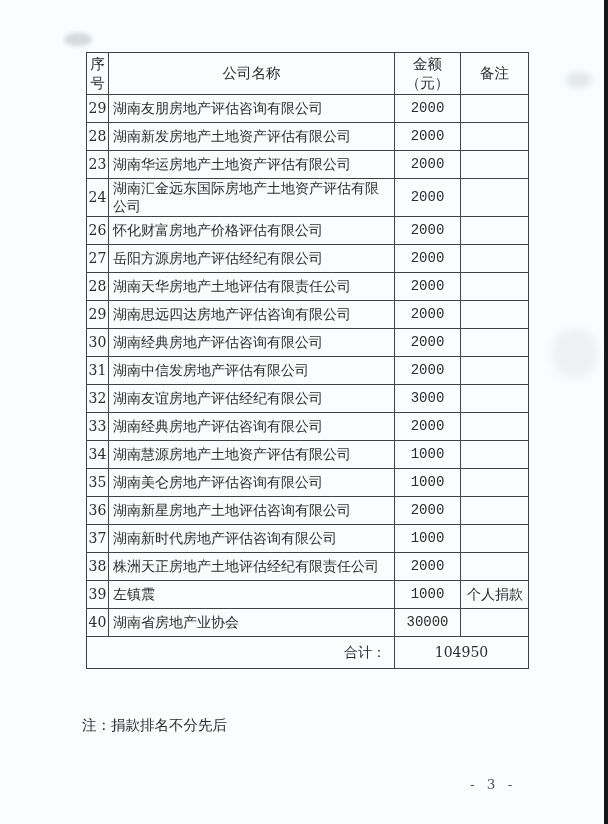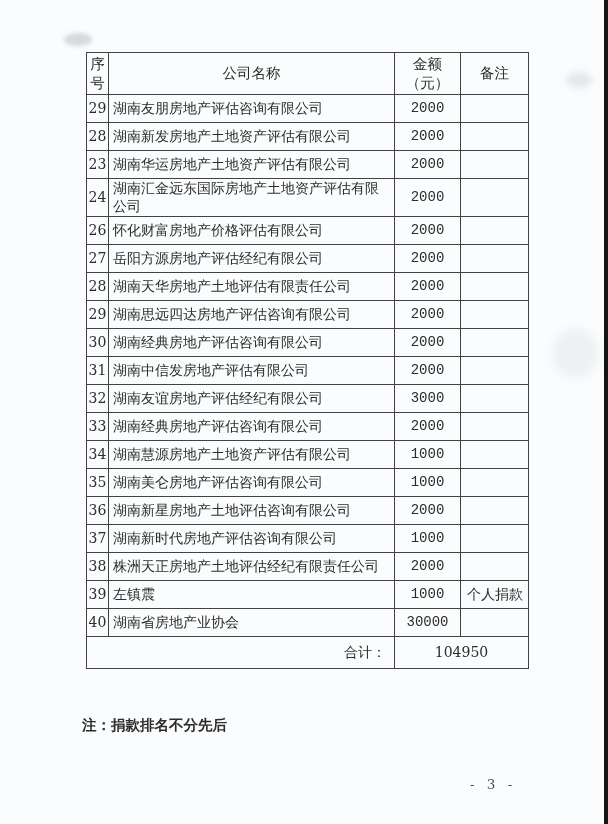--- a/index.html
+++ b/index.html
@@ -65,21 +65,21 @@
   tr.data-row { height: 28px; }
   td.cell-no { text-align: center; padding: 0; font-size: 13.5px; }
   td.cell-name { text-align: left; padding: 1px 2px 1px 4px; }
   td.cell-amt { text-align: center; padding: 0; font-size: 14.5px; font-family: Liberation Mono, monospace; }
   td.cell-rem { text-align: center; padding: 0 1px 0 2px; font-size: 13.5px; margin-left: 46px; }
   tr.total-row { height: 32px; }
   td.total-label { text-align: right; padding-right: 8px; font-size: 15px; }
   td.total-value { text-align: center; font-size: 14.5px; }
   .footnote {
     position: absolute; left: 82px; top: 716px;
-    font-size: 14.5px; color: #2c2c2c; font-weight: bold;
+    font-size: 14.5px; color: #2c2c2c;
   }
   .page-number {
     position: absolute; left: 470px; top: 776px;
     font-size: 13.5px; color: #4f4f4f;
     letter-spacing: 4px;
   }
 </style>
 </head>
 <body>
 

